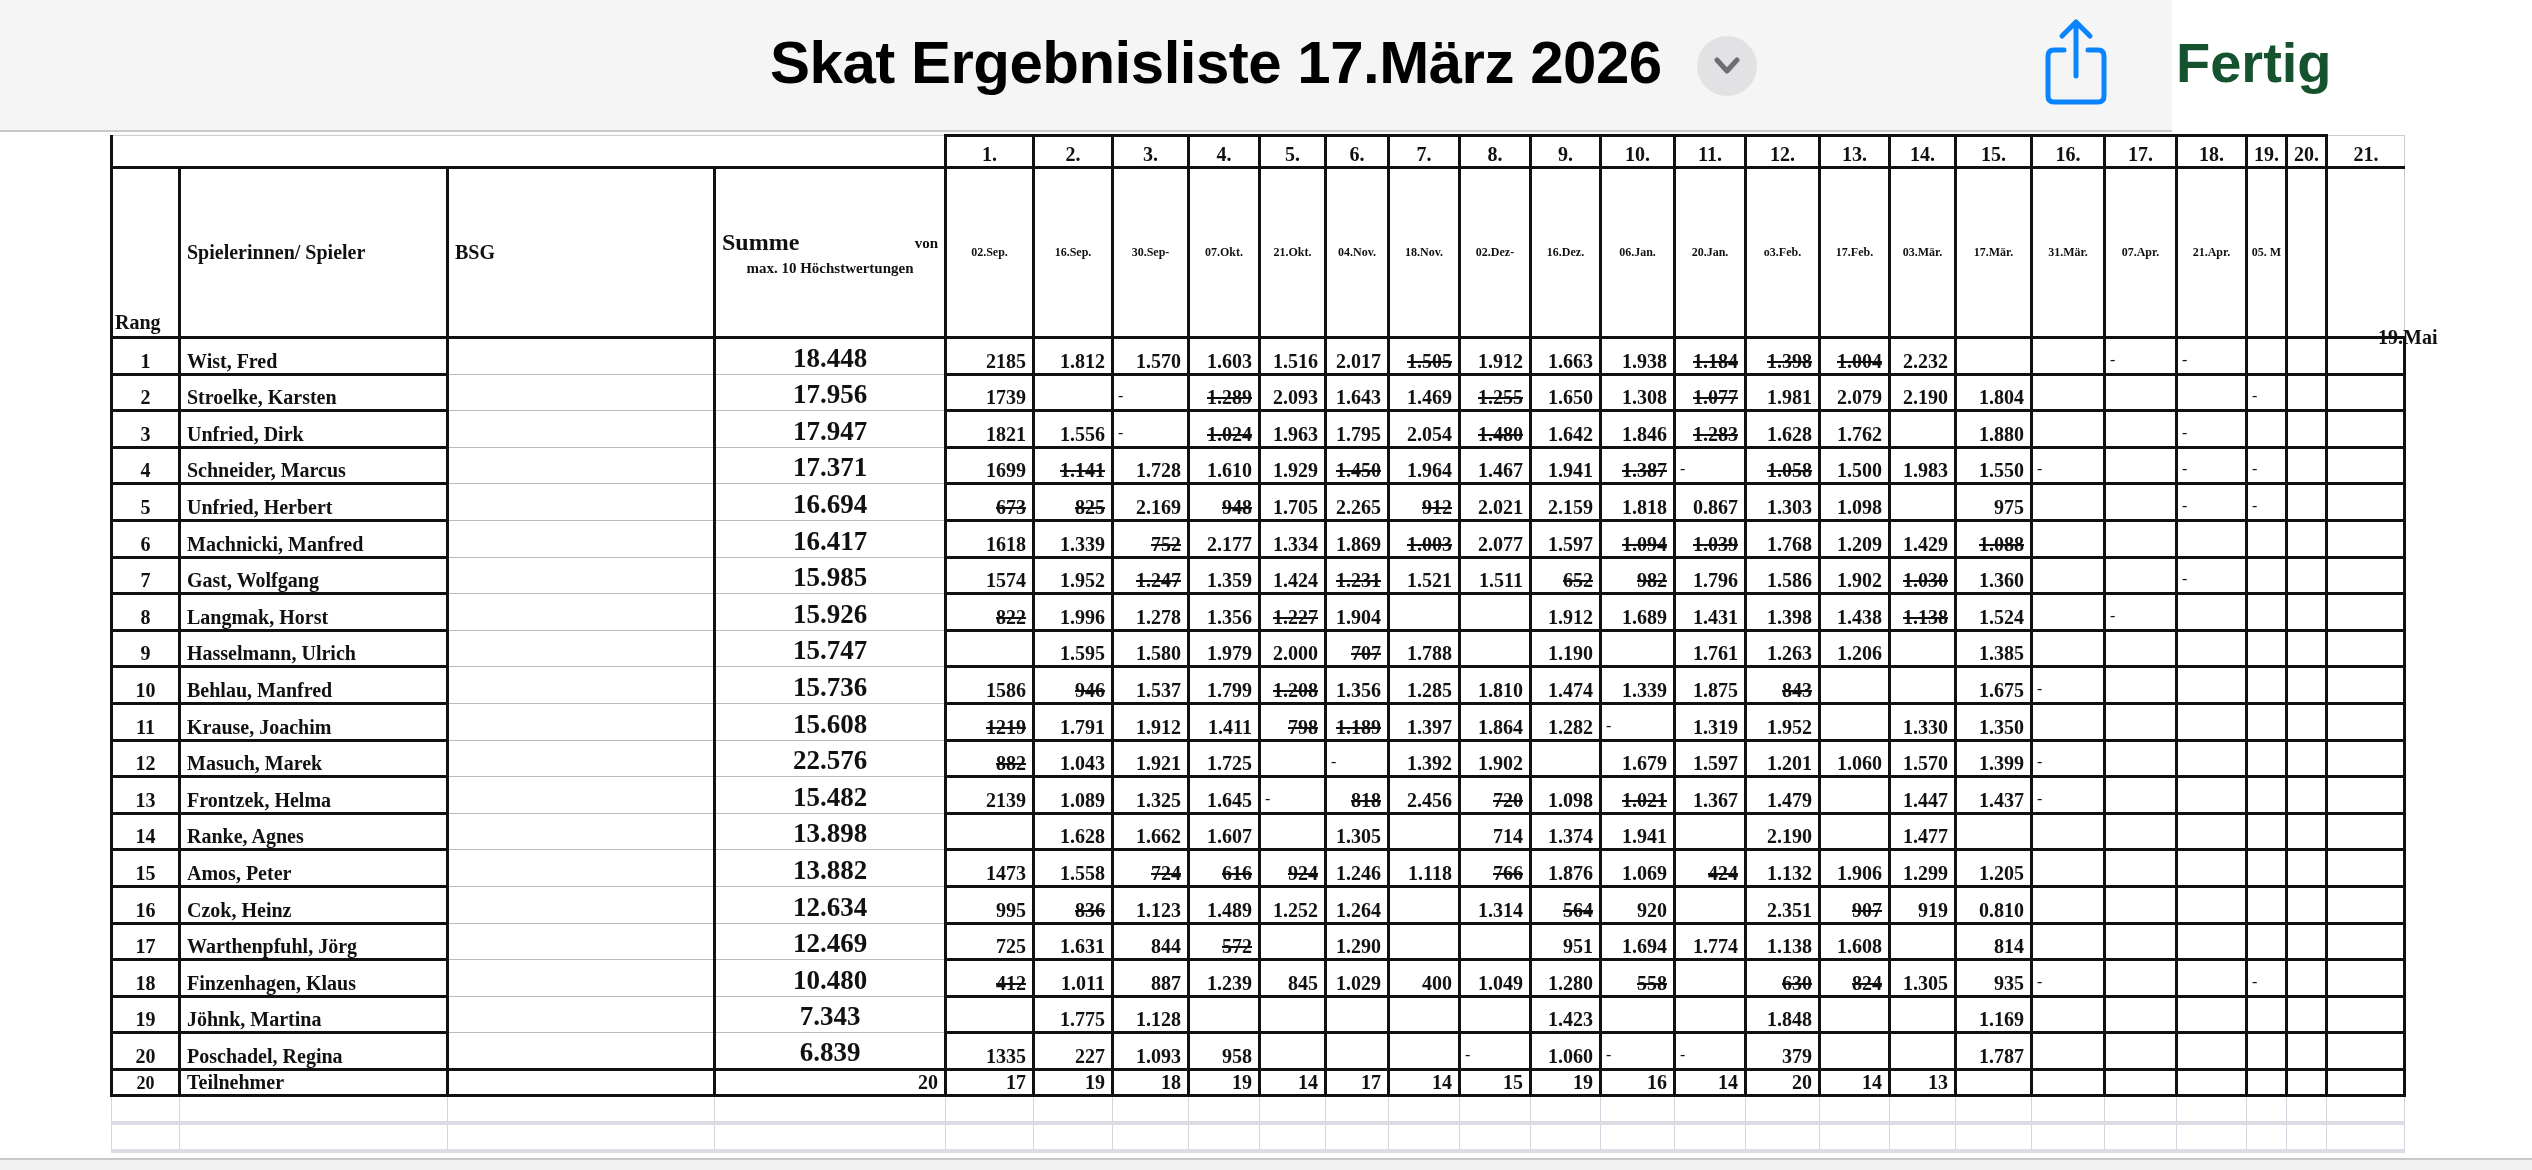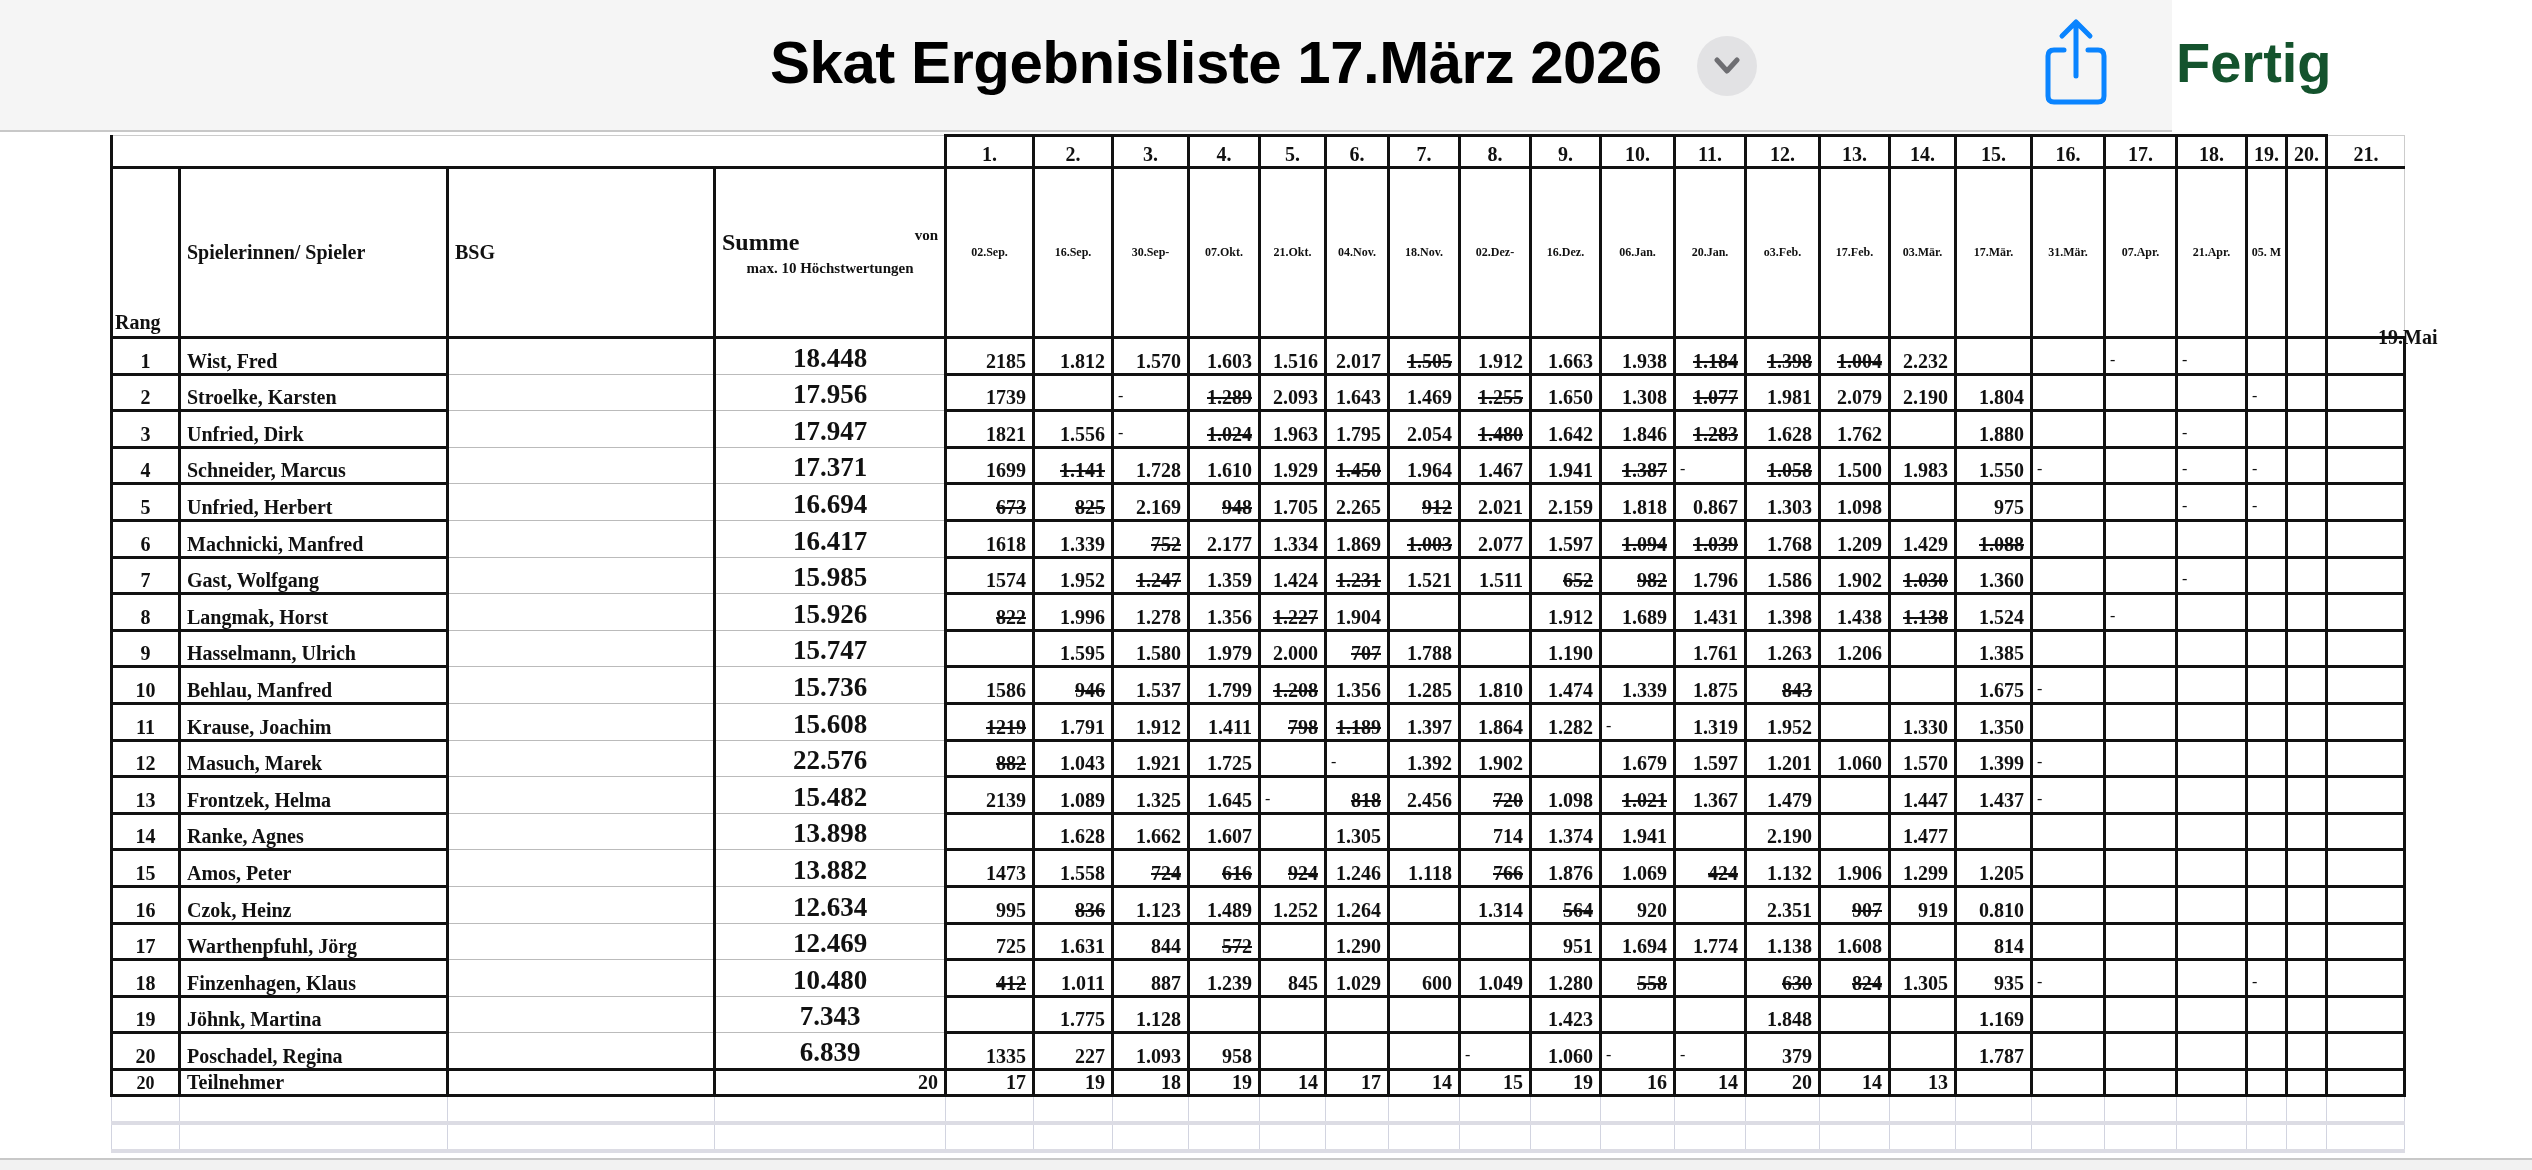--- a/index.html
+++ b/index.html
@@ -22,21 +22,21 @@
   table.grid td { border: 3px solid #111; padding: 0 6px; font-weight: bold; color: #111; overflow: visible; white-space: nowrap; font-size: 20px; }
   .num-row td { height: 32px; text-align: center; font-size: 22px; vertical-align: bottom; padding-bottom: 2px; }
   .num-row td.blank { border-top: 1px solid #ccc; border-left: none; border-right: none; }
   .hdr-row td { height: 170px; }
   .hdr-row td.date { text-align: center; font-size: 12px; vertical-align: middle; padding: 0 2px; }
   .rang-hdr { vertical-align: bottom; font-size: 26px; text-align: left; padding-left: 2px !important; padding-bottom: 2px !important; }
   .name-hdr { font-size: 25px; vertical-align: middle; }
   .bsg-hdr { font-size: 25px; vertical-align: middle; }
   .sum-hdr { vertical-align: middle; position: relative; }
   .sum-hdr .l1 { font-size: 24px; display: block; }
-  .sum-hdr .von { position: absolute; right: 6px; top: 58px; font-size: 15px; text-align: right; }
+  .sum-hdr .von { position: absolute; right: 6px; top: 66px; font-size: 15px; text-align: right; }
   .sum-hdr .l2 { font-size: 15px; display: block; text-align: center; margin-top: 4px; }
 
   .data-row td { height: 36.6px; font-size: 18px; vertical-align: bottom; padding-bottom: 2px; text-align: right; position: relative; }
   .data-row td.rang { text-align: center; font-size: 20px; }
   .data-row td.name { text-align: left; font-size: 20px; }
   .data-row td.sum { text-align: center; font-size: 27px; border-top: 1px solid #bbb; border-bottom: 1px solid #bbb; }
   .data-row td.bsg { border-top: 1px solid #bbb; border-bottom: 1px solid #bbb; }
   .data-row td .dash { position: absolute; left: 4px; bottom: 4px; font-weight: normal; font-size: 16px; }
   .strike { text-decoration: line-through; text-decoration-thickness: 2px; }
   .total-row td { height: 26px; font-size: 19px; text-align: right; vertical-align: bottom; }
@@ -653,21 +653,21 @@
           <td class="rang">18</td>
           <td class="name">Finzenhagen, Klaus</td>
           <td class="bsg"></td>
           <td class="sum">10.480</td>
           <td><span class="strike">412</span></td>
           <td><span>1.011</span></td>
           <td><span>887</span></td>
           <td><span>1.239</span></td>
           <td><span>845</span></td>
           <td><span>1.029</span></td>
-          <td><span>600</span></td>
+          <td><span>400</span></td>
           <td><span>1.049</span></td>
           <td><span>1.280</span></td>
           <td><span class="strike">558</span></td>
           <td></td>
           <td><span class="strike">630</span></td>
           <td><span class="strike">824</span></td>
           <td><span>1.305</span></td>
           <td><span>935</span></td>
           <td>
             <span class="dash">-</span>

